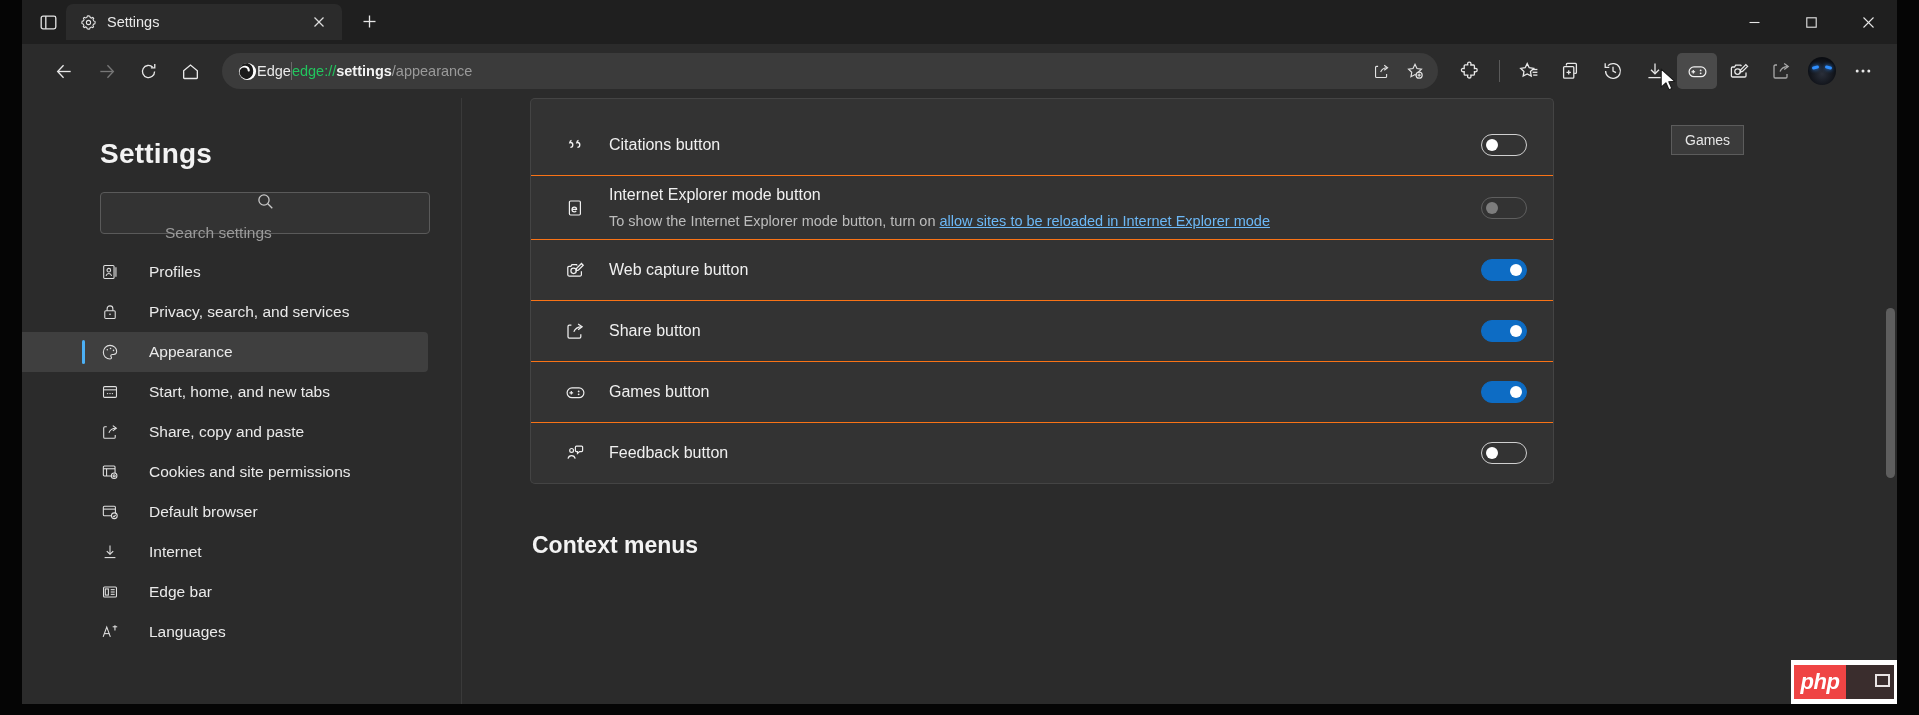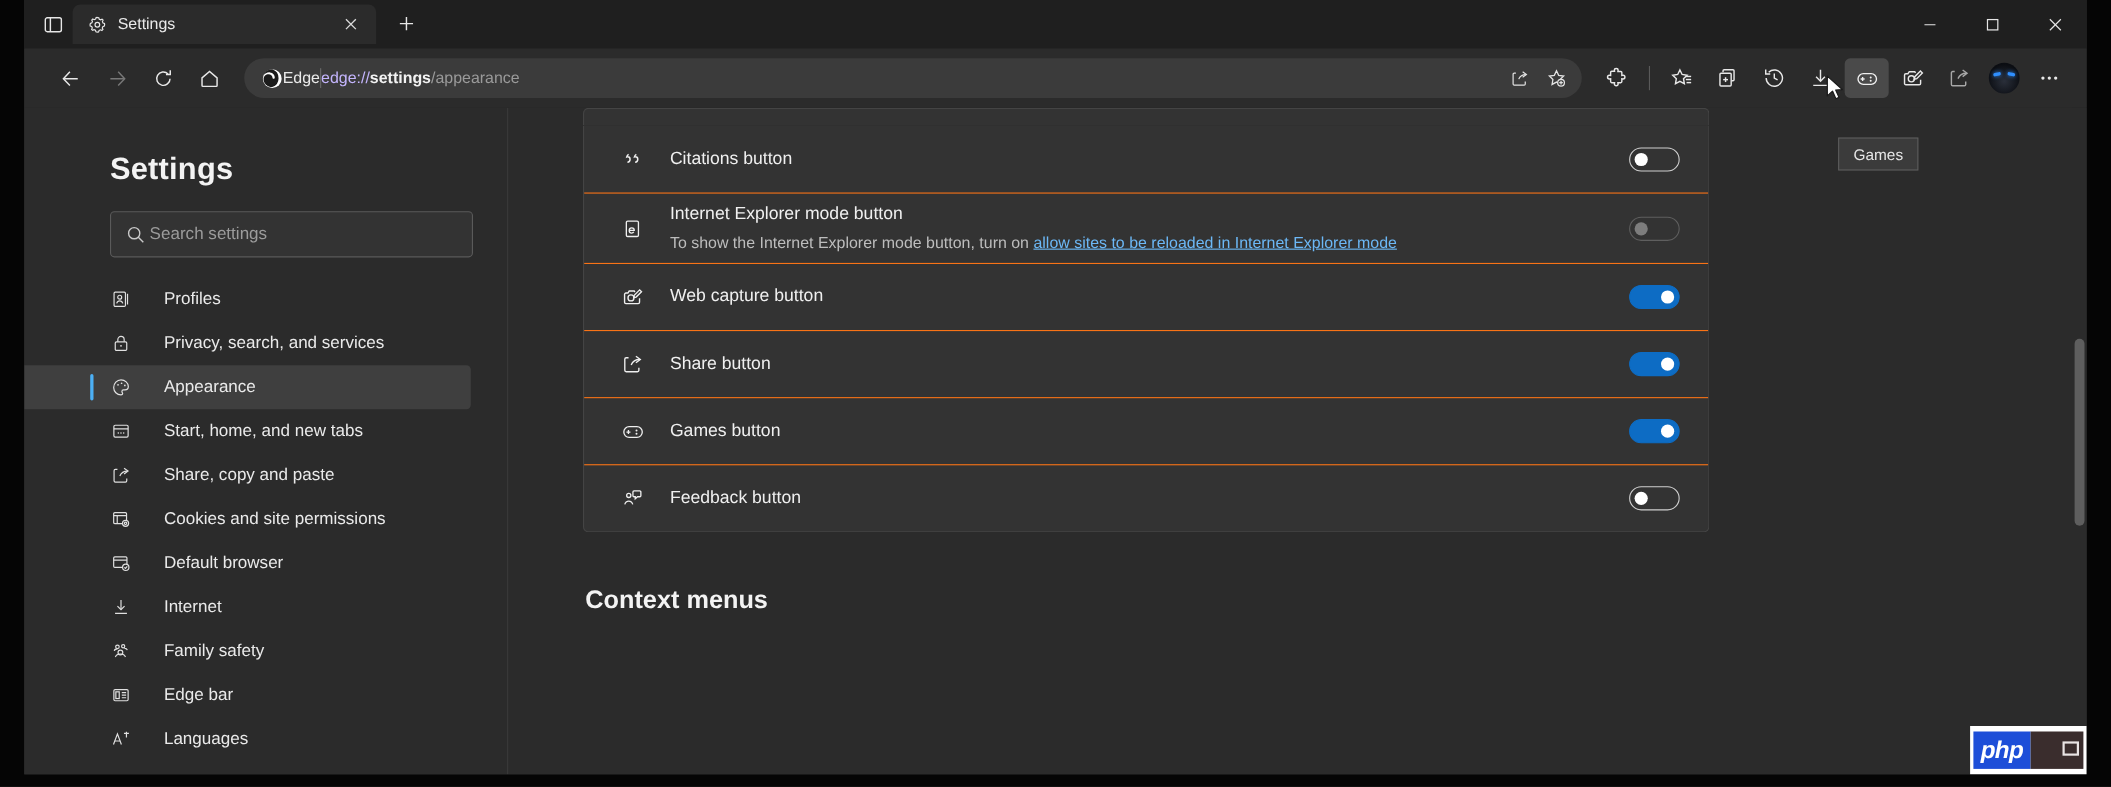--- a/index.html
+++ b/index.html
@@ -74,21 +74,21 @@
   #omnibox {
     flex:1; height:36px; background:#3b3b3b; border-radius:18px;
     display:flex; align-items:center; padding:0 6px 0 16px; margin:0 10px; gap:0;
     min-width:0; cursor:text;
   }
   .edge-label { font-size:14.5px; color:#eaeaea; white-space:nowrap; }
   .omni-sep { width:1px; height:18px; background:#6b6b6b; flex:none; }
   .omni-url { flex:1; font-size:14.5px; color:#9a9a9a; white-space:nowrap;
               overflow:hidden; min-width:0; }
   .omni-url b { color:#f2f2f2; font-weight:600; }
-  .omni-url .scheme { color:#c4b5fd; }
+  .omni-url .scheme { color:#22c55e; }
   .omni-btn { width:34px; height:30px; display:flex; align-items:center;
               justify-content:center; border-radius:5px; cursor:pointer; flex:none; }
   .tb-btn {
     width:40px; height:36px; display:flex; align-items:center; justify-content:center;
     border-radius:5px; cursor:pointer; flex:none; position:relative;
   }
   .tb-btn.active { background:#4a4a4a; }
   .tb-sep { width:1px; height:22px; background:#5a5a5a; margin:0 7px; flex:none; }
   #avatar {
     width:28px; height:28px; border-radius:50%; flex:none; margin:0 5px; cursor:pointer;
@@ -115,21 +115,21 @@
     background:#2b2b2b; display:flex; overflow:hidden;
   }
   
   #sidebar { width:440px; flex:none; padding:0 0 0 0; position:relative;
              border-right:1px solid #3a3a3a; }
   #settings-title { font-size:28px; font-weight:600; color:#f3f3f3;
                     padding:40px 0 0 78px; letter-spacing:.2px; }
   #searchbox {
     margin:22px 0 0 78px; width:330px; height:42px;
     background:#333333; border:1px solid #5a5a5a; border-radius:4px;
-    display:flex; align-items:center; gap:4px; padding:0 14px; cursor:text;
+    display:flex; align-items:center; gap:14px; padding:0 14px; cursor:text;flex-direction:column;
   }
   #searchbox input {
     flex:1; background:transparent; border:none; outline:none;
     color:#dcdcdc; font-size:15.5px; font-family:"Liberation Sans", sans-serif;
   }
   #searchbox input::placeholder { color:#9b9b9b; }
   #navlist { margin-top:18px; }
   .navitem {
     height:40px; display:flex; align-items:center; gap:29px;
     padding-left:78px; margin:0 33px 0 0; border-radius:0 4px 4px 0;
@@ -188,21 +188,21 @@
                         height:61px; display:flex; align-items:center;
                         padding:0 26px 0 32px; }
 
   
   #php-badge {
     position:absolute; right:0px; bottom:0px;
     width:106px; height:44px; background:#ffffff; z-index:40;
     display:flex; align-items:center; padding:3px;
   }
   #php-logo {
-    width:52px; height:34px; background:#1d4ed8; color:#ffffff;
+    width:52px; height:34px; background:#ef4444; color:#ffffff;
     font-style:italic; font-weight:700; font-size:22px;
     display:flex; align-items:center; justify-content:center;
     letter-spacing:-.5px;
   }
   #php-right { flex:1; height:34px; background:#3a2d2d; position:relative; }
   #php-right .sq { position:absolute; right:4px; top:9px; width:15px; height:13px;
                    border:2px solid #e9e4e4; }
   #php-right .sq::after{ content:""; position:absolute; left:2px; top:2px;
                          right:2px; bottom:2px; background:#3a2d2d; }
 
@@ -496,33 +496,20 @@
           <span class="ni-icon">
             <svg width="18" height="18" viewBox="0 0 20 20" fill="none" stroke="#e0e0e0" stroke-width="1.2">
               <line x1="10" y1="2.8" x2="10" y2="12.4"></line>
                 <polyline points="6.4,8.9 10,12.5 13.6,8.9"></polyline>
               <line x1="4" y1="16.2" x2="16" y2="16.2"></line>
             </svg>
           </span>
           <span>Internet</span>
         </div>
 
-        <div class="navitem">
-          <span class="ni-icon">
-            <svg width="18" height="18" viewBox="0 0 20 20" fill="none" stroke="#e0e0e0" stroke-width="1.2">
-              <circle cx="6.4" cy="5.6" r="1.8"></circle>
-                <circle cx="12.2" cy="5" r="1.6"></circle>
-              <circle cx="9.4" cy="11.4" r="2.4"></circle>
-              <path d="M4.3 15.8c.7-2.1 2.7-3 5.1-3s4.4.9 5.1 3"></path>
-              <path d="M3.2 9.6c.3-1.3 1.6-2 3.2-2"></path>
-                <path d="M16.4 9c-.3-1.2-1.5-1.9-3-1.9"></path>
-            </svg>
-          </span>
-          <span>Family safety</span>
-        </div>
 
         <div class="navitem">
           <span class="ni-icon">
             <svg width="18" height="18" viewBox="0 0 20 20" fill="none" stroke="#e0e0e0" stroke-width="1.2">
               <rect x="2.8" y="4.4" width="14.4" height="11.2" rx="1.2"></rect>
               <rect x="4.8" y="6.6" width="3.4" height="6.8"></rect>
               <line x1="10.8" y1="7.4" x2="15.2" y2="7.4"></line>
               <line x1="10.8" y1="10" x2="15.2" y2="10"></line>
               <line x1="10.8" y1="12.6" x2="15.2" y2="12.6"></line>
             </svg>

